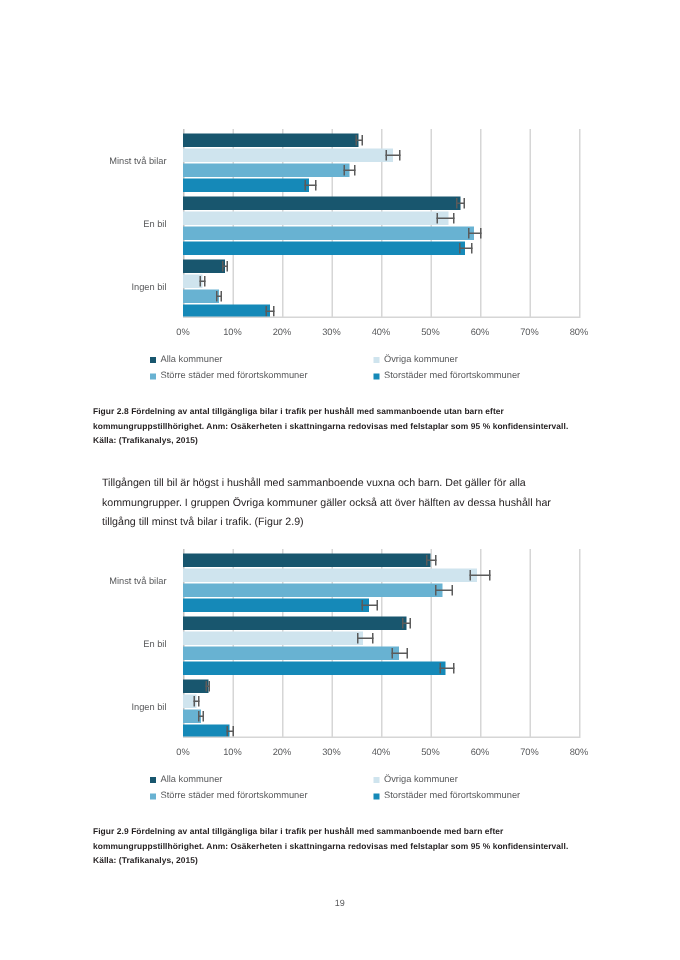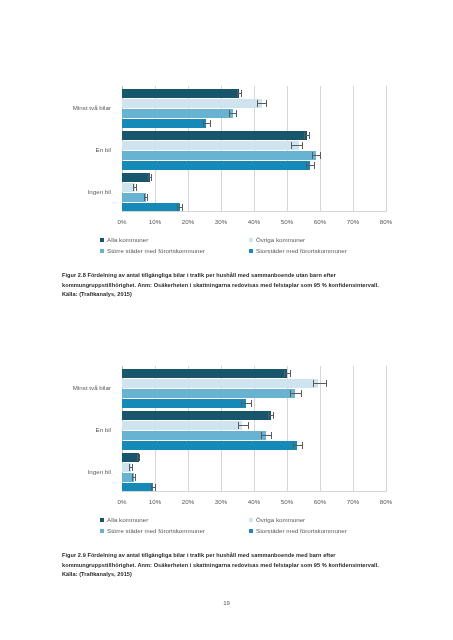--- a/index.html
+++ b/index.html
@@ -296,20 +296,21 @@
       </div>
       <div class="legend-item li-3">
         <span class="legend-swatch" style="background: rgb(21, 137, 184);"></span>
         <span>Storstäder med förortskommuner</span>
       </div>
     </div>
 
     <div class="caption">Figur 2.8 Fördelning av antal tillgängliga bilar i trafik per hushåll med sammanboende utan barn efter kommungruppstillhörighet. Anm: Osäkerheten i skattningarna redovisas med felstaplar som 95 % konfidensintervall. Källa: (Trafikanalys, 2015)</div>
   </div>
 
+  <div id="body-paragraph">Tillgången till bil är högst i hushåll med sammanboende vuxna och barn. Det gäller för alla kommungrupper. I gruppen Övriga kommuner gäller också att över hälften av dessa hushåll har tillgång till minst två bilar i trafik. (Figur 2.9)</div>
 
   <div class="figure" id="figure-2">
     <div class="chart">
       <div class="chart-plot">
         <div class="gridlines">
             <div class="gridline axis-zero" style="left: 0%;"></div>
             <div class="gridline" style="left: 12.5%;"></div>
             <div class="gridline" style="left: 25%;"></div>
             <div class="gridline" style="left: 37.5%;"></div>
             <div class="gridline" style="left: 50%;"></div>

